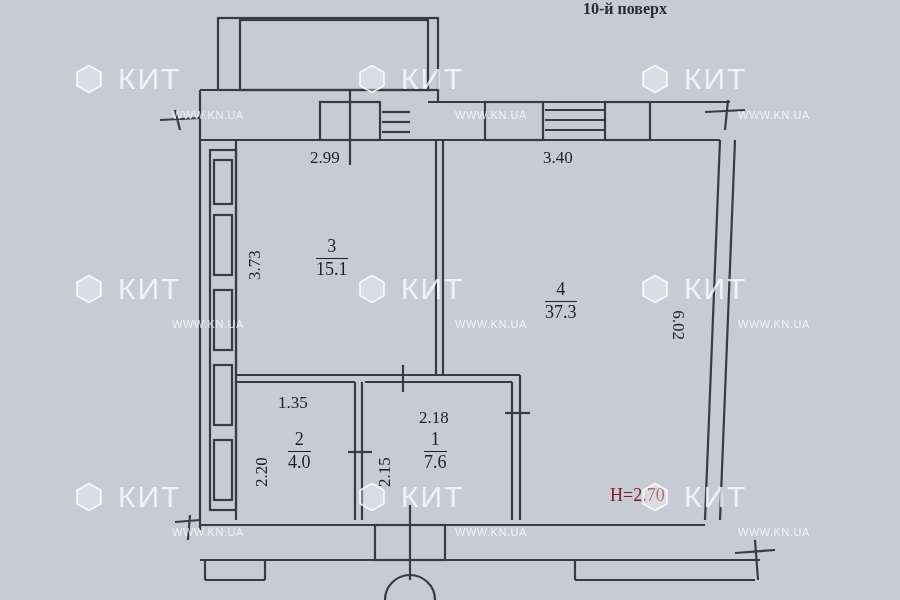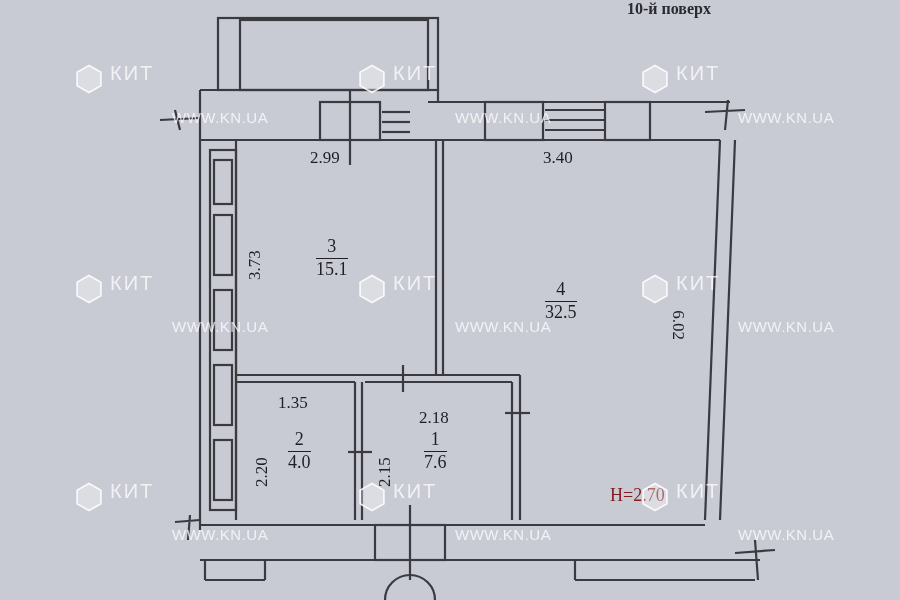--- a/index.html
+++ b/index.html
@@ -6,35 +6,35 @@
   body {
     width: 900px; height: 600px; overflow: hidden;
     background: #c9cbd4;
     font-family: "Liberation Serif", serif;
     position: relative;
   }
   .canvas { position: absolute; left: 0; top: 0; width: 900px; height: 600px; }
   .floor-label {
     position: absolute; left: 583px; top: 0px;
     font-family: "Liberation Serif", serif; font-weight: bold;
-    font-size: 16px; color: #2a2a30; margin-left: 44px;
+    font-size: 16px; color: #2a2a30;
   }
   .dim { position: absolute; font-size: 17px; color: #1f1f24; font-family: "Liberation Serif", serif; }
   .dim.vert { transform: rotate(-90deg); transform-origin: center center; }
   .dim.vert-cw { transform: rotate(90deg); transform-origin: center center; }
   .room-label {
     position: absolute; text-align: center; font-size: 18px; color: #1f1f24;
     font-family: "Liberation Serif", serif; line-height: 1.1;
   }
   .room-label .num { display: block; border-bottom: 1.5px solid #1f1f24; padding: 0 4px 1px; }
   .room-label .area { display: block; padding-top: 1px; }
   .height-label { position: absolute; left: 610px; top: 485px; font-size: 18px; color: #7f1d1d; font-family: "Liberation Serif", serif; }
   .wm { position: absolute; color: rgba(255,255,255,0.75); font-family: "Liberation Sans", sans-serif; pointer-events: none; }
-  .wm-logo { display: flex; align-items: flex-start; gap: 4px; font-size: 20px; letter-spacing: 2px; }
-  .wm-url { font-size: 15px; letter-spacing: 0.5px; }
+  .wm-logo { display: flex; align-items: flex-start; gap: 12px; font-size: 30px; letter-spacing: 2px; }
+  .wm-url { font-size: 11px; letter-spacing: 0.5px; }
   .wm-logo svg { width: 34px; height: 34px; }
 </style>
 </head>
 <body>
 
 <svg class="canvas" viewBox="0 0 900 600" xmlns="http://www.w3.org/2000/svg">
   <g fill="none" stroke="#3a3a40" stroke-width="2.2">
 
     <rect x="218" y="18" width="220" height="72"></rect>
     <rect x="240" y="20" width="188" height="70"></rect>
@@ -110,21 +110,21 @@
 <div class="dim vert" style="left:247px;top:462px;">2.20</div>
 <div class="dim" style="left:419px;top:408px;">2.18</div>
 <div class="dim vert" style="left:370px;top:462px;">2.15</div>
 
 <div class="room-label" style="left:316px;top:237px;">
   <span class="num">3</span>
   <span class="area">15.1</span>
 </div>
 <div class="room-label" style="left:545px;top:280px;">
   <span class="num">4</span>
-  <span class="area">32.5</span>
+  <span class="area">37.3</span>
 </div>
 <div class="room-label" style="left:288px;top:430px;">
   <span class="num">2</span>
   <span class="area">4.0</span>
 </div>
 <div class="room-label" style="left:424px;top:430px;">
   <span class="num">1</span>
   <span class="area">7.6</span>
 </div>
 

